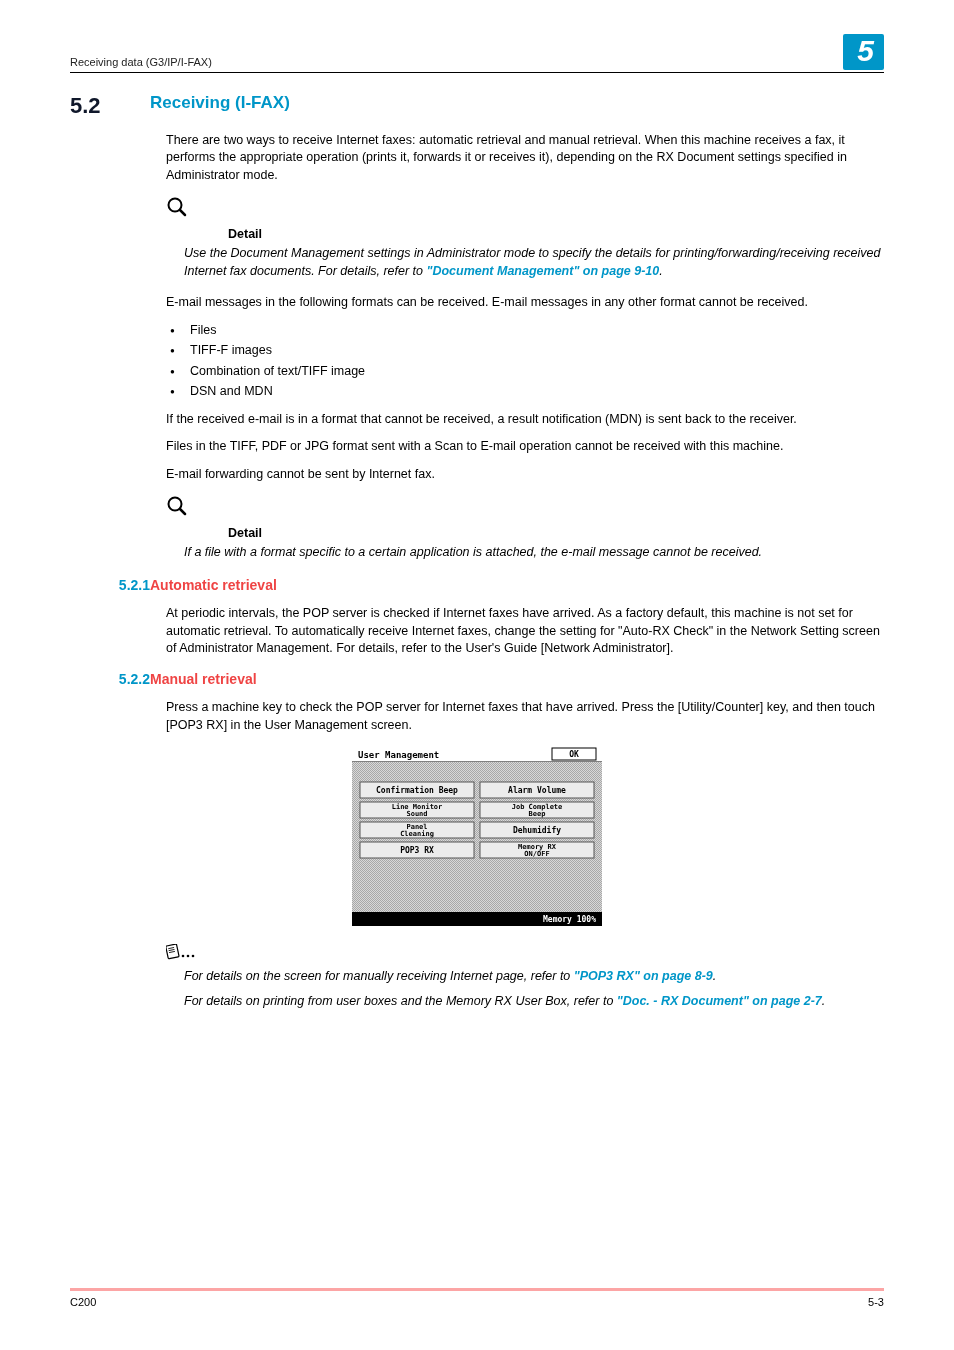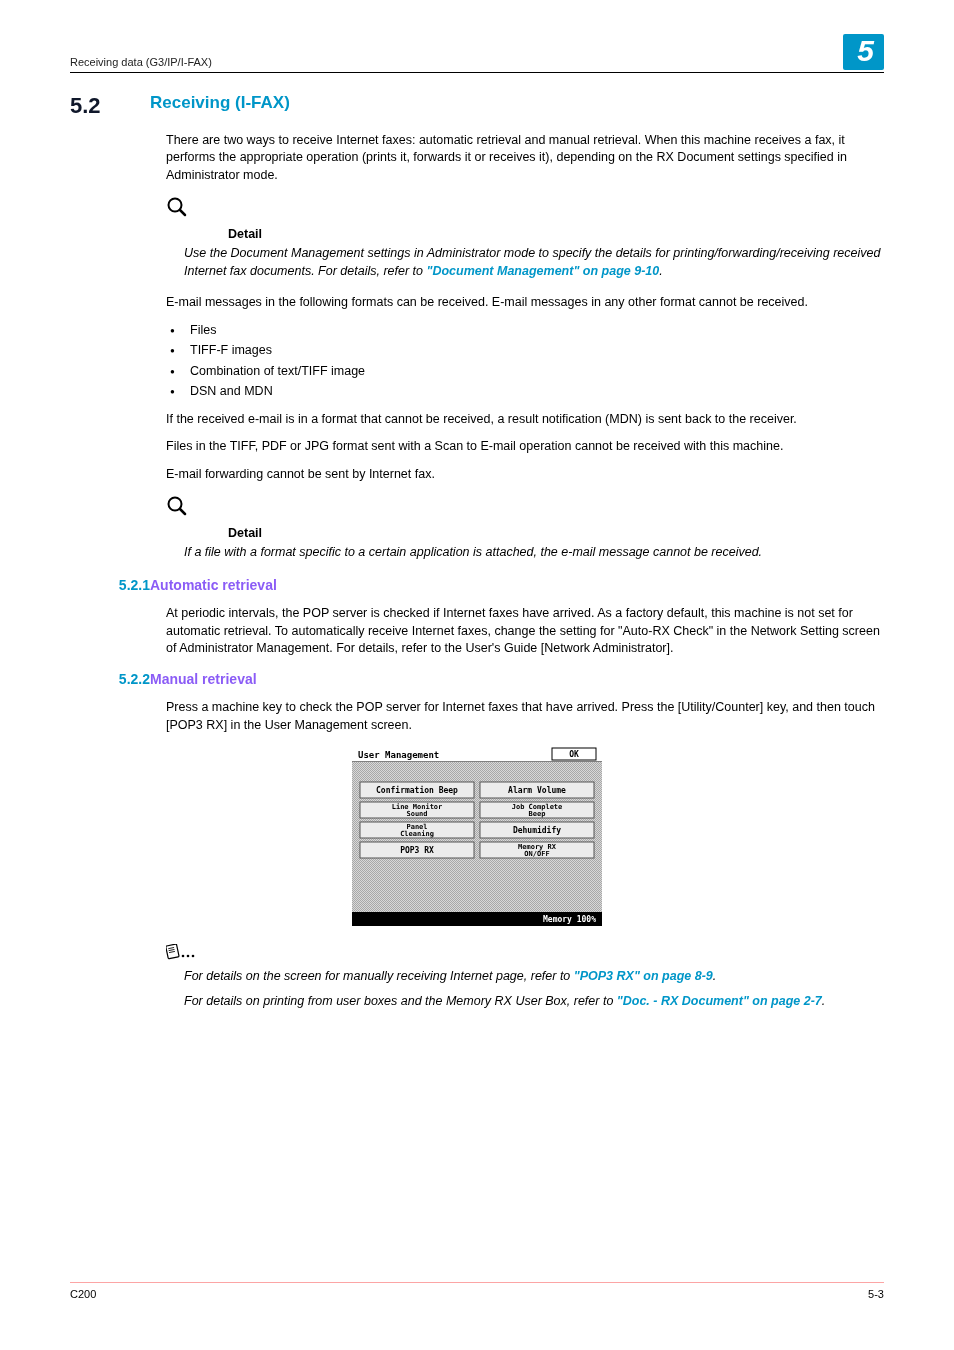--- a/index.html
+++ b/index.html
@@ -57,21 +57,21 @@
   }
   .subsec-num {
     color: #0096c8;
     font-weight: bold;
     font-size: 14px;
     width: 80px;
     flex-shrink: 0;
     text-align: right;
   }
   .subsec-title {
-    color: #8b5cf6;
+    color: #ef4444;
     font-weight: bold;
     font-size: 14px;
   }
   .body-block {
     margin-left: 96px;
     margin-right: 0;
     margin-bottom: 12px;
   }
   .body-block p { margin-bottom: 10px; }
   .bullets { margin-bottom: 10px; }
@@ -107,24 +107,24 @@
     font-style: italic;
   }
   .link { color: #0096c8; font-weight: bold; font-style: italic; }
   .screenshot {
     display: block;
     margin: 8px auto 18px auto;
     width: 250px;
   }
   .footer-row {
     position: absolute;
-    bottom: 48px;
+    bottom: 40px;
     left: 70px;
     right: 70px;
-    border-top: 1px solid #fca5a5;
+    border-top: 3px solid #fca5a5;
     padding-top: 4px;
     display: flex;
     justify-content: space-between;
     font-size: 11px;
   }
   
   .lcd-bg { fill: url(#dither); }
 </style>
 </head>
 <body>

